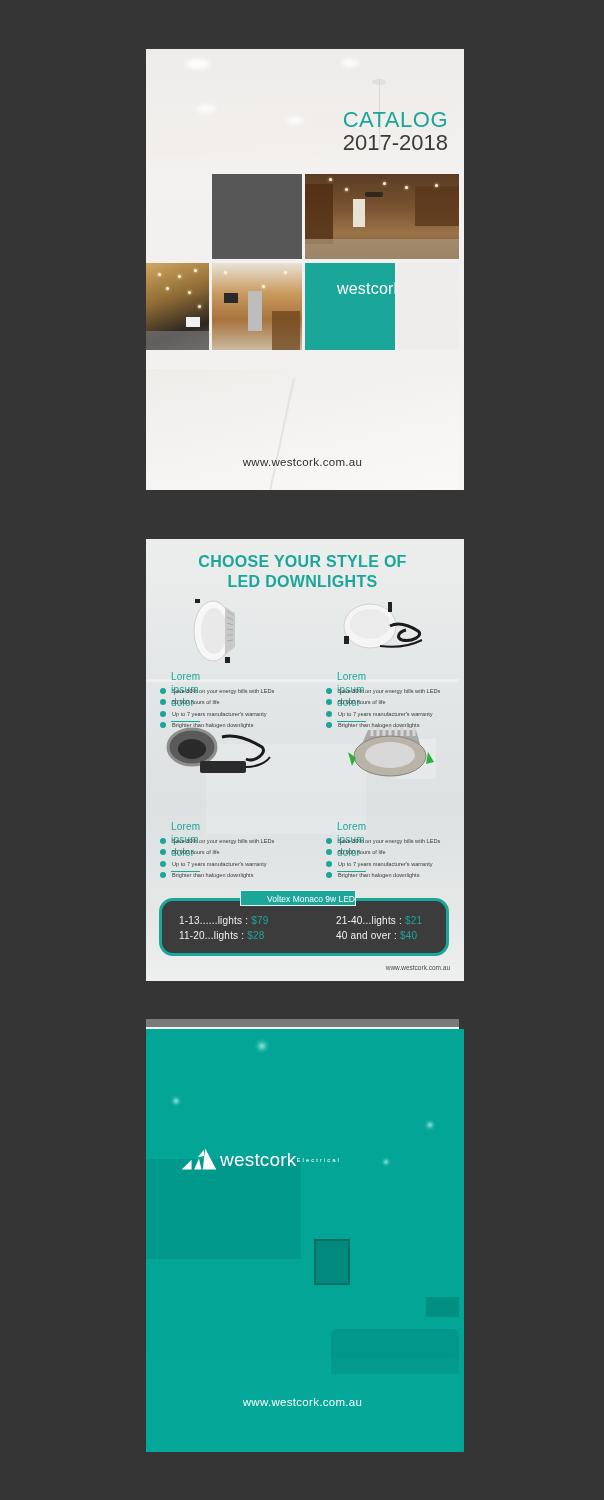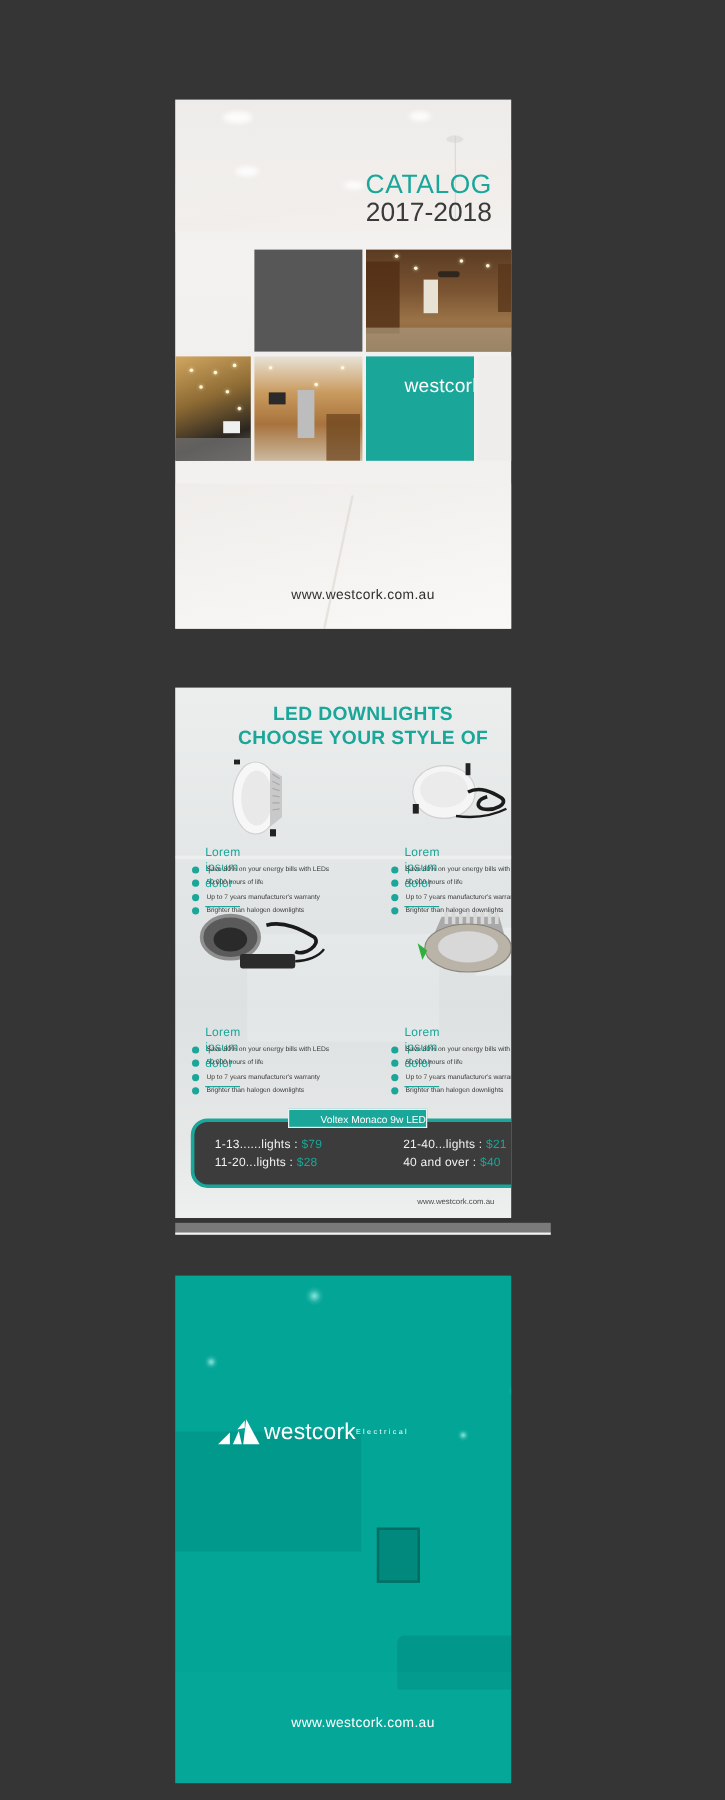--- a/index.html
+++ b/index.html
@@ -1,19 +1,19 @@
 <!DOCTYPE html>
 <html><head>
 <meta charset="utf-8">
 <style>
   * { box-sizing: border-box; margin: 0; padding: 0; }
   html, body { width: 604px; height: 1500px; background: #353535; overflow: hidden; }
   body { position: relative; font-family: "Liberation Sans", sans-serif; }
 
-  .page { position: absolute; left: 146px; width: 280px; overflow: hidden; margin-top: 34px; }
+  .page { position: absolute; left: 146px; width: 318px; overflow: hidden; }
 
   
   #cover { top: 49px; height: 441px;
     background: linear-gradient(180deg, #eeecea 0%, #f4f2f0 30%, #f1efed 60%, #f7f6f5 100%); }
   #cover .ceil-light { position: absolute; border-radius: 50%; background: rgba(255,255,255,0.85); filter: blur(2px); }
   #cover .ceil-band { position:absolute; left:0; top:50px; width:313px; height:60px;
     background: linear-gradient(170deg, rgba(255,255,255,0) 0%, rgba(240,236,232,0.6) 50%, rgba(255,255,255,0) 100%); }
   #cover .counter { position:absolute; left:0; top:320px; width:313px; height:121px;
     background: linear-gradient(165deg, rgba(235,232,228,0.5), rgba(250,249,248,0.9)); }
   #cover .counter-edge { position:absolute; left:135px; top:330px; width:2px; height:111px; background: rgba(220,214,206,0.6); transform: skewX(-12deg); }
@@ -144,22 +144,22 @@
 
   <div class="cover-url">www.westcork.com.au</div>
 </div>
 
 <div class="page" id="led">
   <div class="bgshape" style="left:0;top:140px;width:313px;height:3px;"></div>
   <div class="bgshape" style="left:60px;top:205px;width:160px;height:90px;background:rgba(255,255,255,0.18);"></div>
   <div class="bgshape" style="left:250px;top:200px;width:40px;height:40px;background:rgba(255,255,255,0.25);"></div>
 
   <div class="led-title">
+    <div>CHOOSE YOUR STYLE OF</div>
     <div>LED DOWNLIGHTS</div>
-    <div>CHOOSE YOUR STYLE OF</div>
   </div>
 
   <svg class="light-white" style="left:45px;top:56px;" width="50" height="70" viewBox="0 0 50 70">
     <rect x="4" y="4" width="5" height="4" fill="#222"></rect>
     <ellipse cx="22" cy="36" rx="19" ry="30" fill="#f7f7f7" stroke="#cfcfcf" stroke-width="1"></ellipse>
     <ellipse cx="23" cy="36" rx="13" ry="23" fill="#e9e9e9"></ellipse>
     <path d="M34,12 L44,18 L44,52 L34,60 Z" fill="#c9c9c9"></path>
     <path d="M36,16 L42,20 M36,22 L42,25 M36,28 L42,30 M36,34 L42,35 M36,40 L42,40 M36,46 L42,45" stroke="#aaa" stroke-width="1"></path>
     <rect x="34" y="62" width="5" height="6" fill="#222"></rect>
   </svg>

